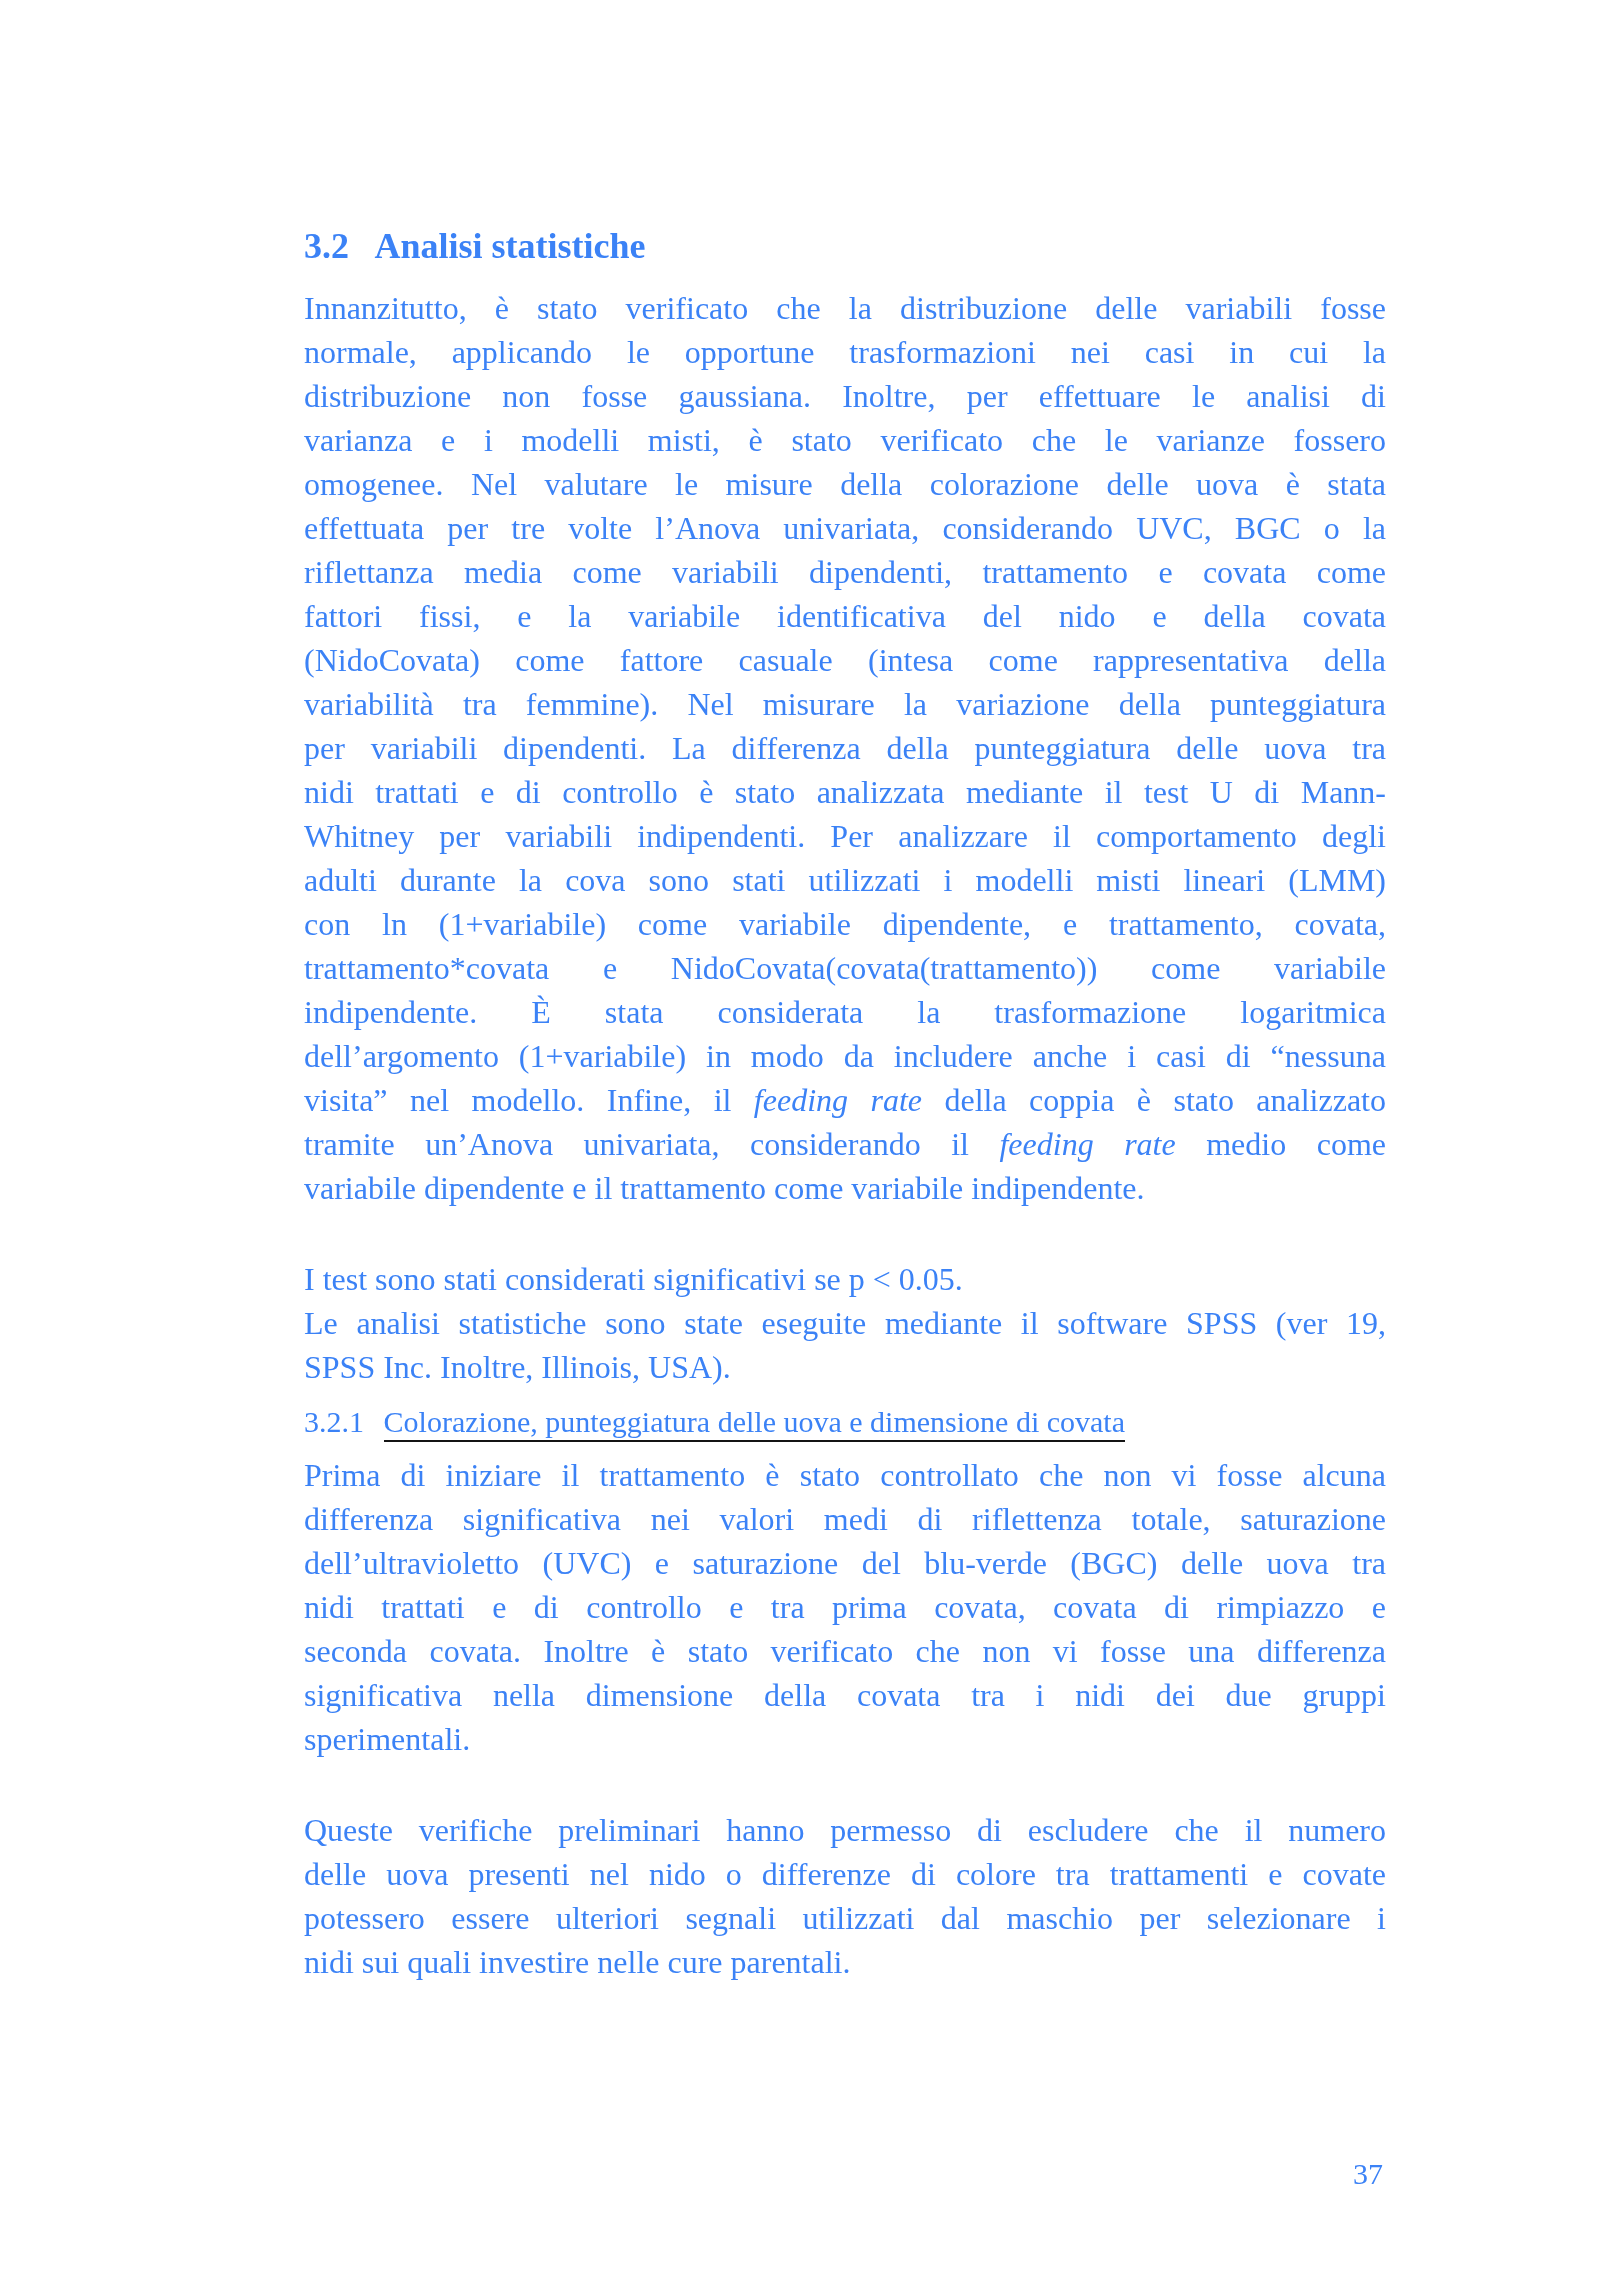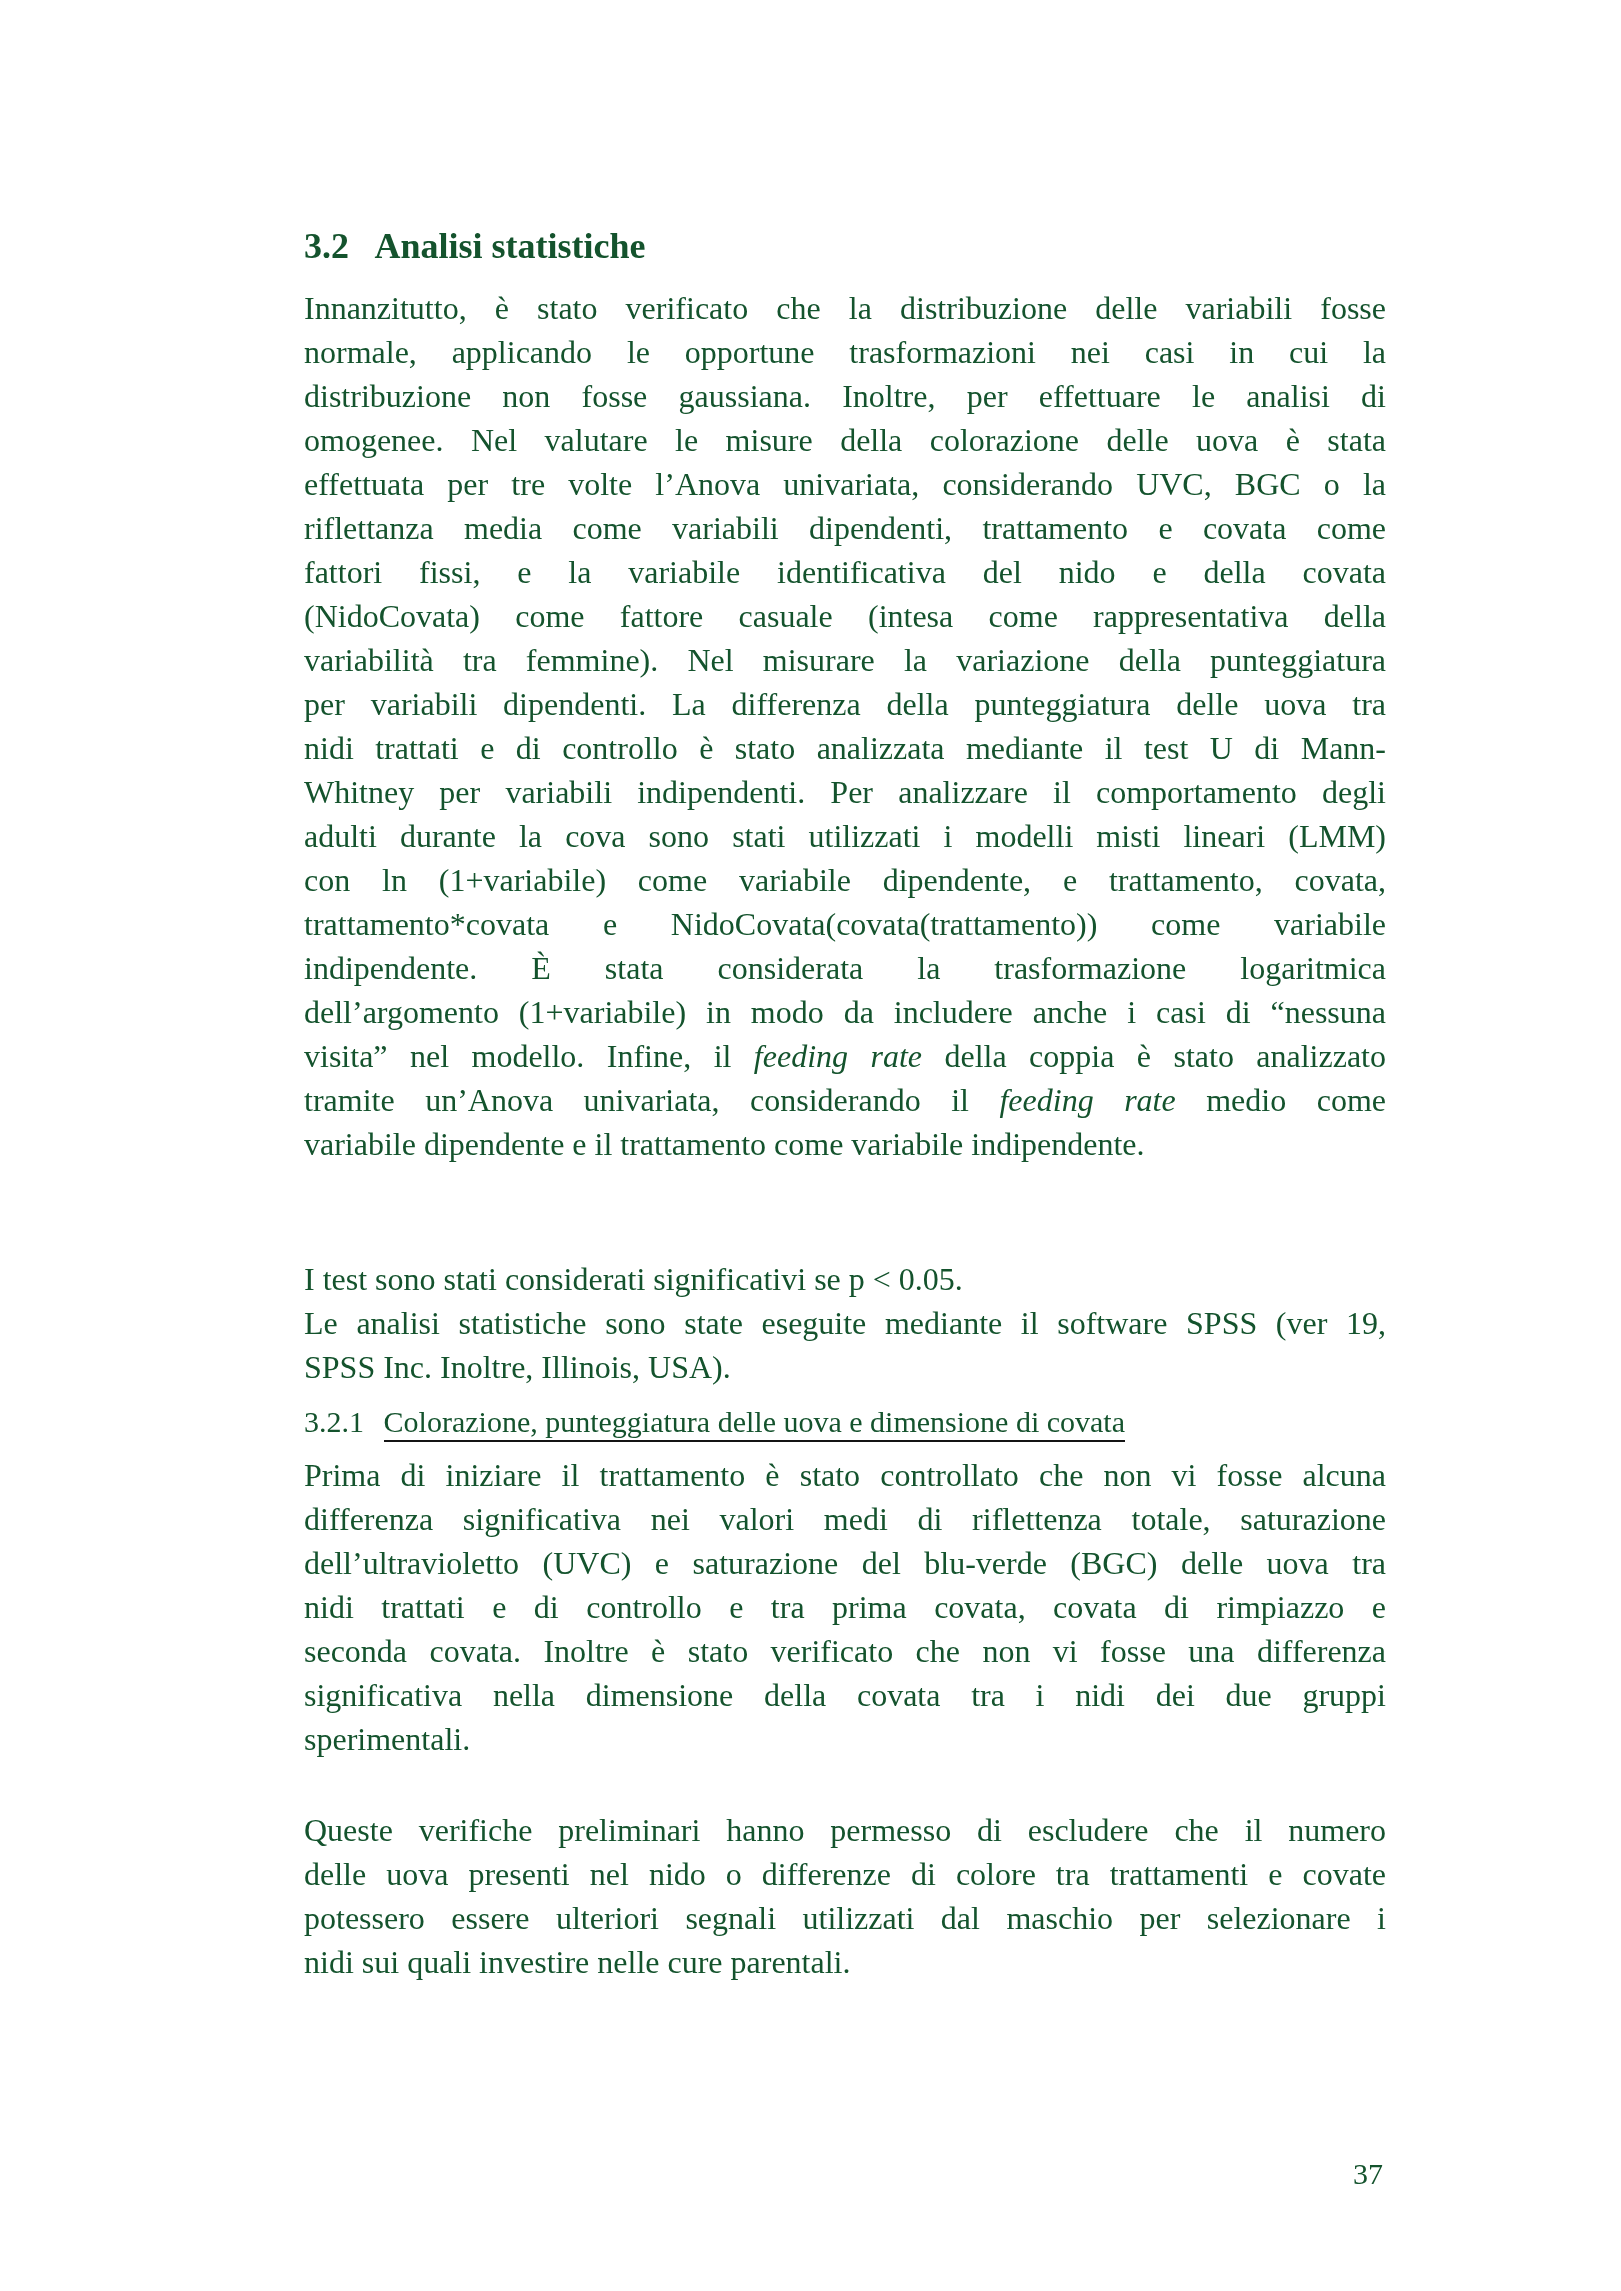--- a/index.html
+++ b/index.html
@@ -2,21 +2,21 @@
 <html><head>
 <meta charset="utf-8">
 <style>
   html, body { margin: 0; padding: 0; background: #e8e8e8; }
   .page {
     position: relative;
     width: 1621px;
     height: 2292px;
     background: #ffffff;
     font-family: "Liberation Serif", "DejaVu Serif", serif;
-    color: #14532d;
+    color: #3b82f6;
     overflow: hidden;
   }
   .h1 {
     position: absolute;
     left: 304px;
     font-size: 36px;
     font-weight: bold;
     line-height: 43px;
     white-space: nowrap;
   }
@@ -63,20 +63,21 @@
 <div class="page">
 
   <div class="h1" style="top: 225px;">
     <span class="h1-num">3.2</span><span class="h1-title">Analisi statistiche</span>
   </div>
 
   <div class="para" style="top: 286px;">
       <div class="line">Innanzitutto, è stato verificato che la distribuzione delle variabili fosse</div>
       <div class="line">normale, applicando le opportune trasformazioni nei casi in cui la</div>
       <div class="line">distribuzione non fosse gaussiana. Inoltre, per effettuare le analisi di</div>
+      <div class="line">varianza e i modelli misti, è stato verificato che le varianze fossero</div>
       <div class="line">omogenee. Nel valutare le misure della colorazione delle uova è stata</div>
       <div class="line">effettuata per tre volte l’Anova univariata, considerando UVC, BGC o la</div>
       <div class="line">riflettanza media come variabili dipendenti, trattamento e covata come</div>
       <div class="line">fattori fissi, e la variabile identificativa del nido e della covata</div>
       <div class="line">(NidoCovata) come fattore casuale (intesa come rappresentativa della</div>
       <div class="line">variabilità tra femmine). Nel misurare la variazione della punteggiatura</div>
       <div class="line">per variabili dipendenti. La differenza della punteggiatura delle uova tra</div>
       <div class="line">nidi trattati e di controllo è stato analizzata mediante il test U di Mann-</div>
       <div class="line">Whitney per variabili indipendenti. Per analizzare il comportamento degli</div>
       <div class="line">adulti durante la cova sono stati utilizzati i modelli misti lineari (LMM)</div>

